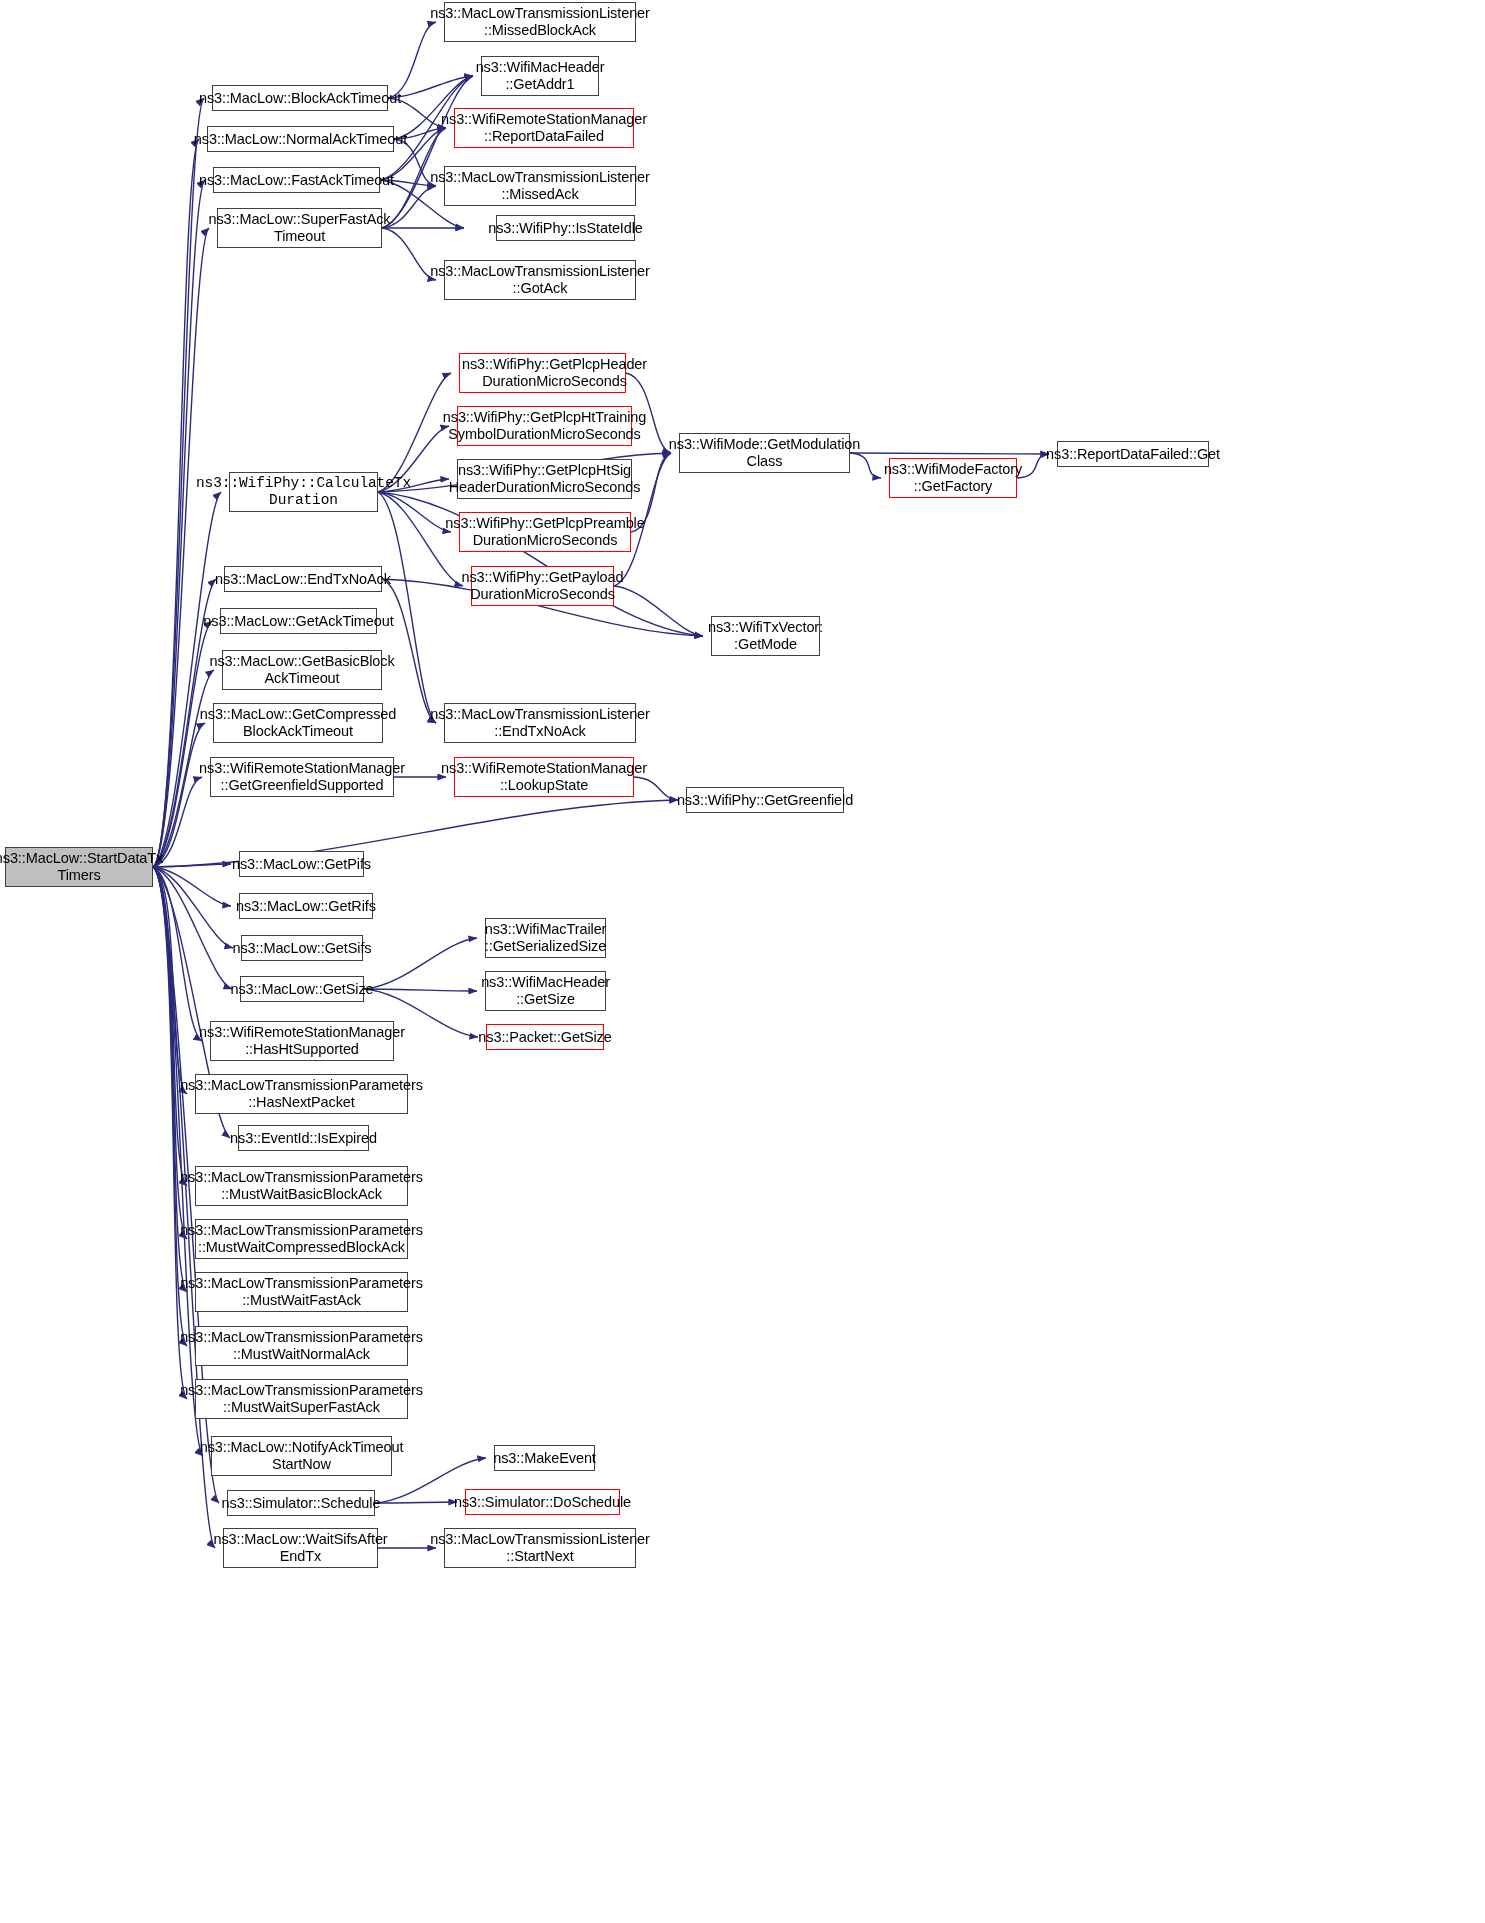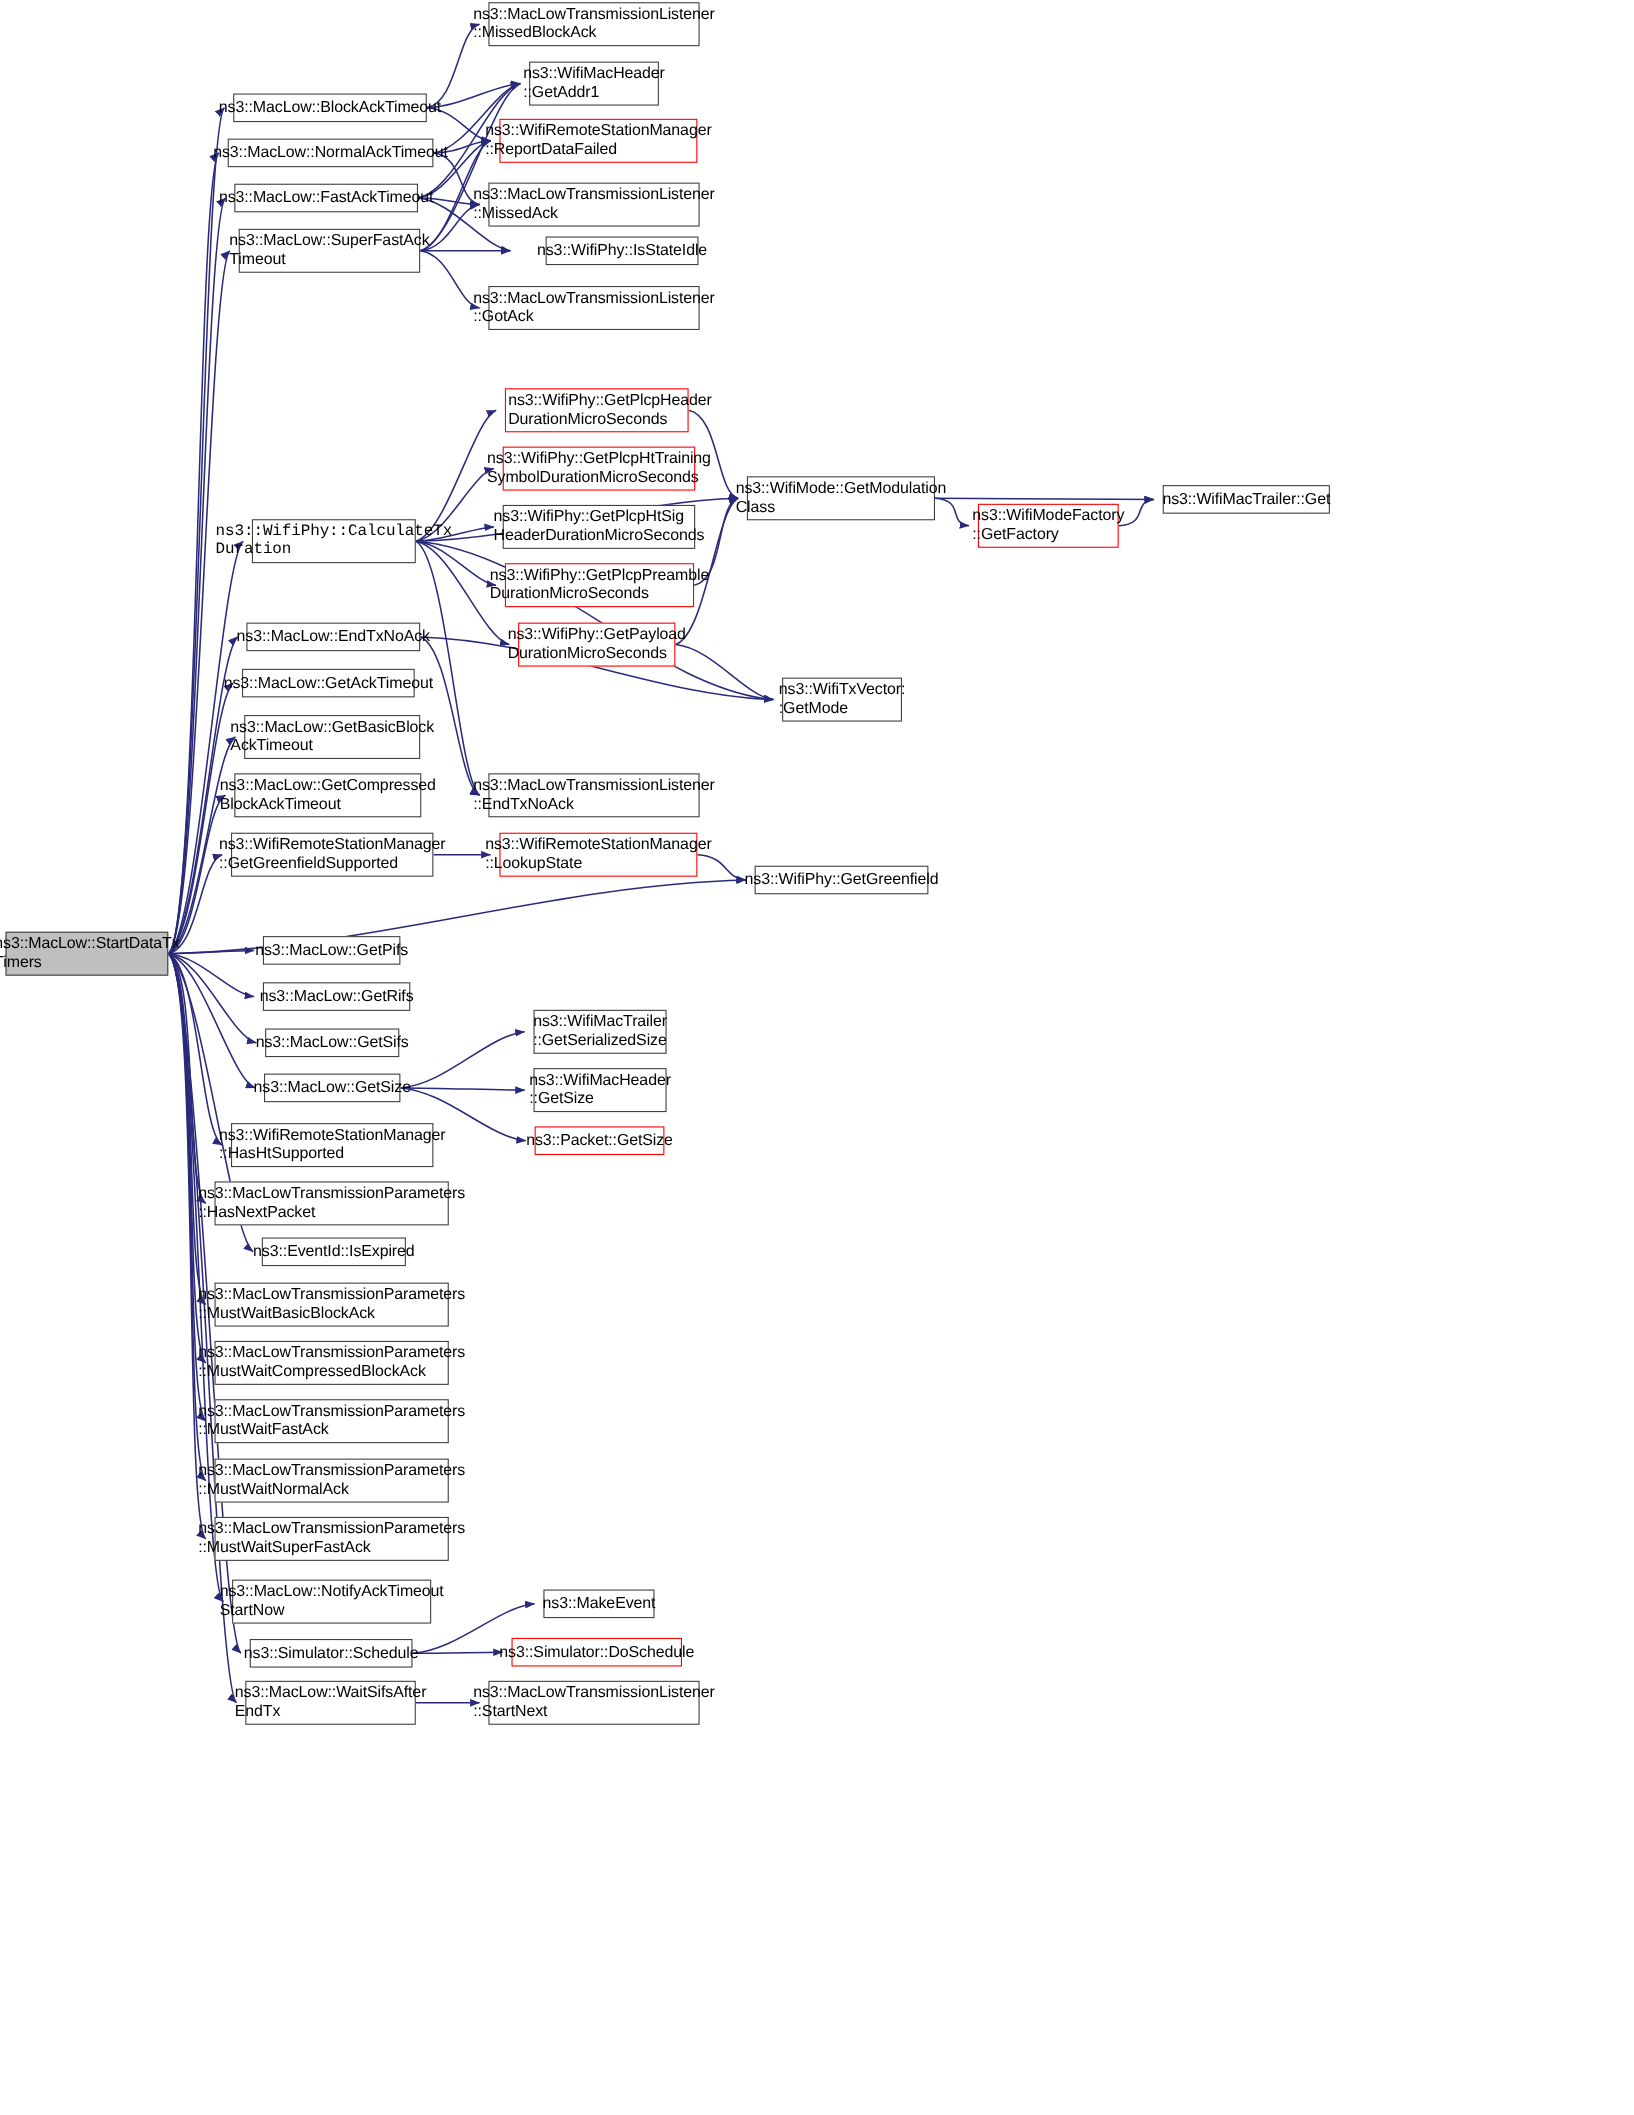--- a/index.html
+++ b/index.html
@@ -24,21 +24,21 @@
     width: 1485px;
     height: 1923px;
     pointer-events: none;
   }
   .node {
     position: absolute;
     box-sizing: border-box;
     display: flex;
     align-items: center;
     justify-content: center;
-    text-align: left;
+    text-align: center;
     background: #ffffff;
     border: 1px solid #404040;
     color: #000000;
     font-size: 14.5px;
     line-height: 17px;
     letter-spacing: -0.1px;
     padding: 1px 4px;
     white-space: pre-line;
     z-index: 5;
   }
@@ -145,21 +145,21 @@
 Timeout</div>
       <div class="node" style="left: 472px; top: 215px; width: 139px; height: 26px; margin-left: 24px;">ns3::WifiPhy::IsStateIdle</div>
       <div class="node" style="left: 444px; top: 260px; width: 192px; height: 40px;">ns3::MacLowTransmissionListener
 ::GotAck</div>
       <div class="node red" style="left: 459px; top: 353px; width: 167px; height: 40px; padding-left: 28px;">ns3::WifiPhy::GetPlcpHeader
 DurationMicroSeconds</div>
       <div class="node red" style="left: 457px; top: 406px; width: 175px; height: 40px;">ns3::WifiPhy::GetPlcpHtTraining
 SymbolDurationMicroSeconds</div>
       <div class="node" style="left: 679px; top: 433px; width: 171px; height: 40px;">ns3::WifiMode::GetModulation
 Class</div>
-      <div class="node" style="left: 1057px; top: 441px; width: 152px; height: 26px;">ns3::WifiMacTrailer::Get</div>
+      <div class="node" style="left: 1057px; top: 441px; width: 152px; height: 26px;">ns3::ReportDataFailed::Get</div>
       <div class="node" style="left: 457px; top: 459px; width: 175px; height: 40px;">ns3::WifiPhy::GetPlcpHtSig
 HeaderDurationMicroSeconds</div>
       <div class="node red" style="left: 889px; top: 458px; width: 128px; height: 40px;">ns3::WifiModeFactory
 ::GetFactory</div>
       <div class="node" style="left: 229px; top: 472px; width: 149px; height: 40px; font-family: Liberation Mono, monospace;">ns3::WifiPhy::CalculateTx
 Duration</div>
       <div class="node red" style="left: 459px; top: 512px; width: 172px; height: 40px;">ns3::WifiPhy::GetPlcpPreamble
 DurationMicroSeconds</div>
       <div class="node red" style="left: 471px; top: 566px; width: 143px; height: 40px;">ns3::WifiPhy::GetPayload
 DurationMicroSeconds</div>

